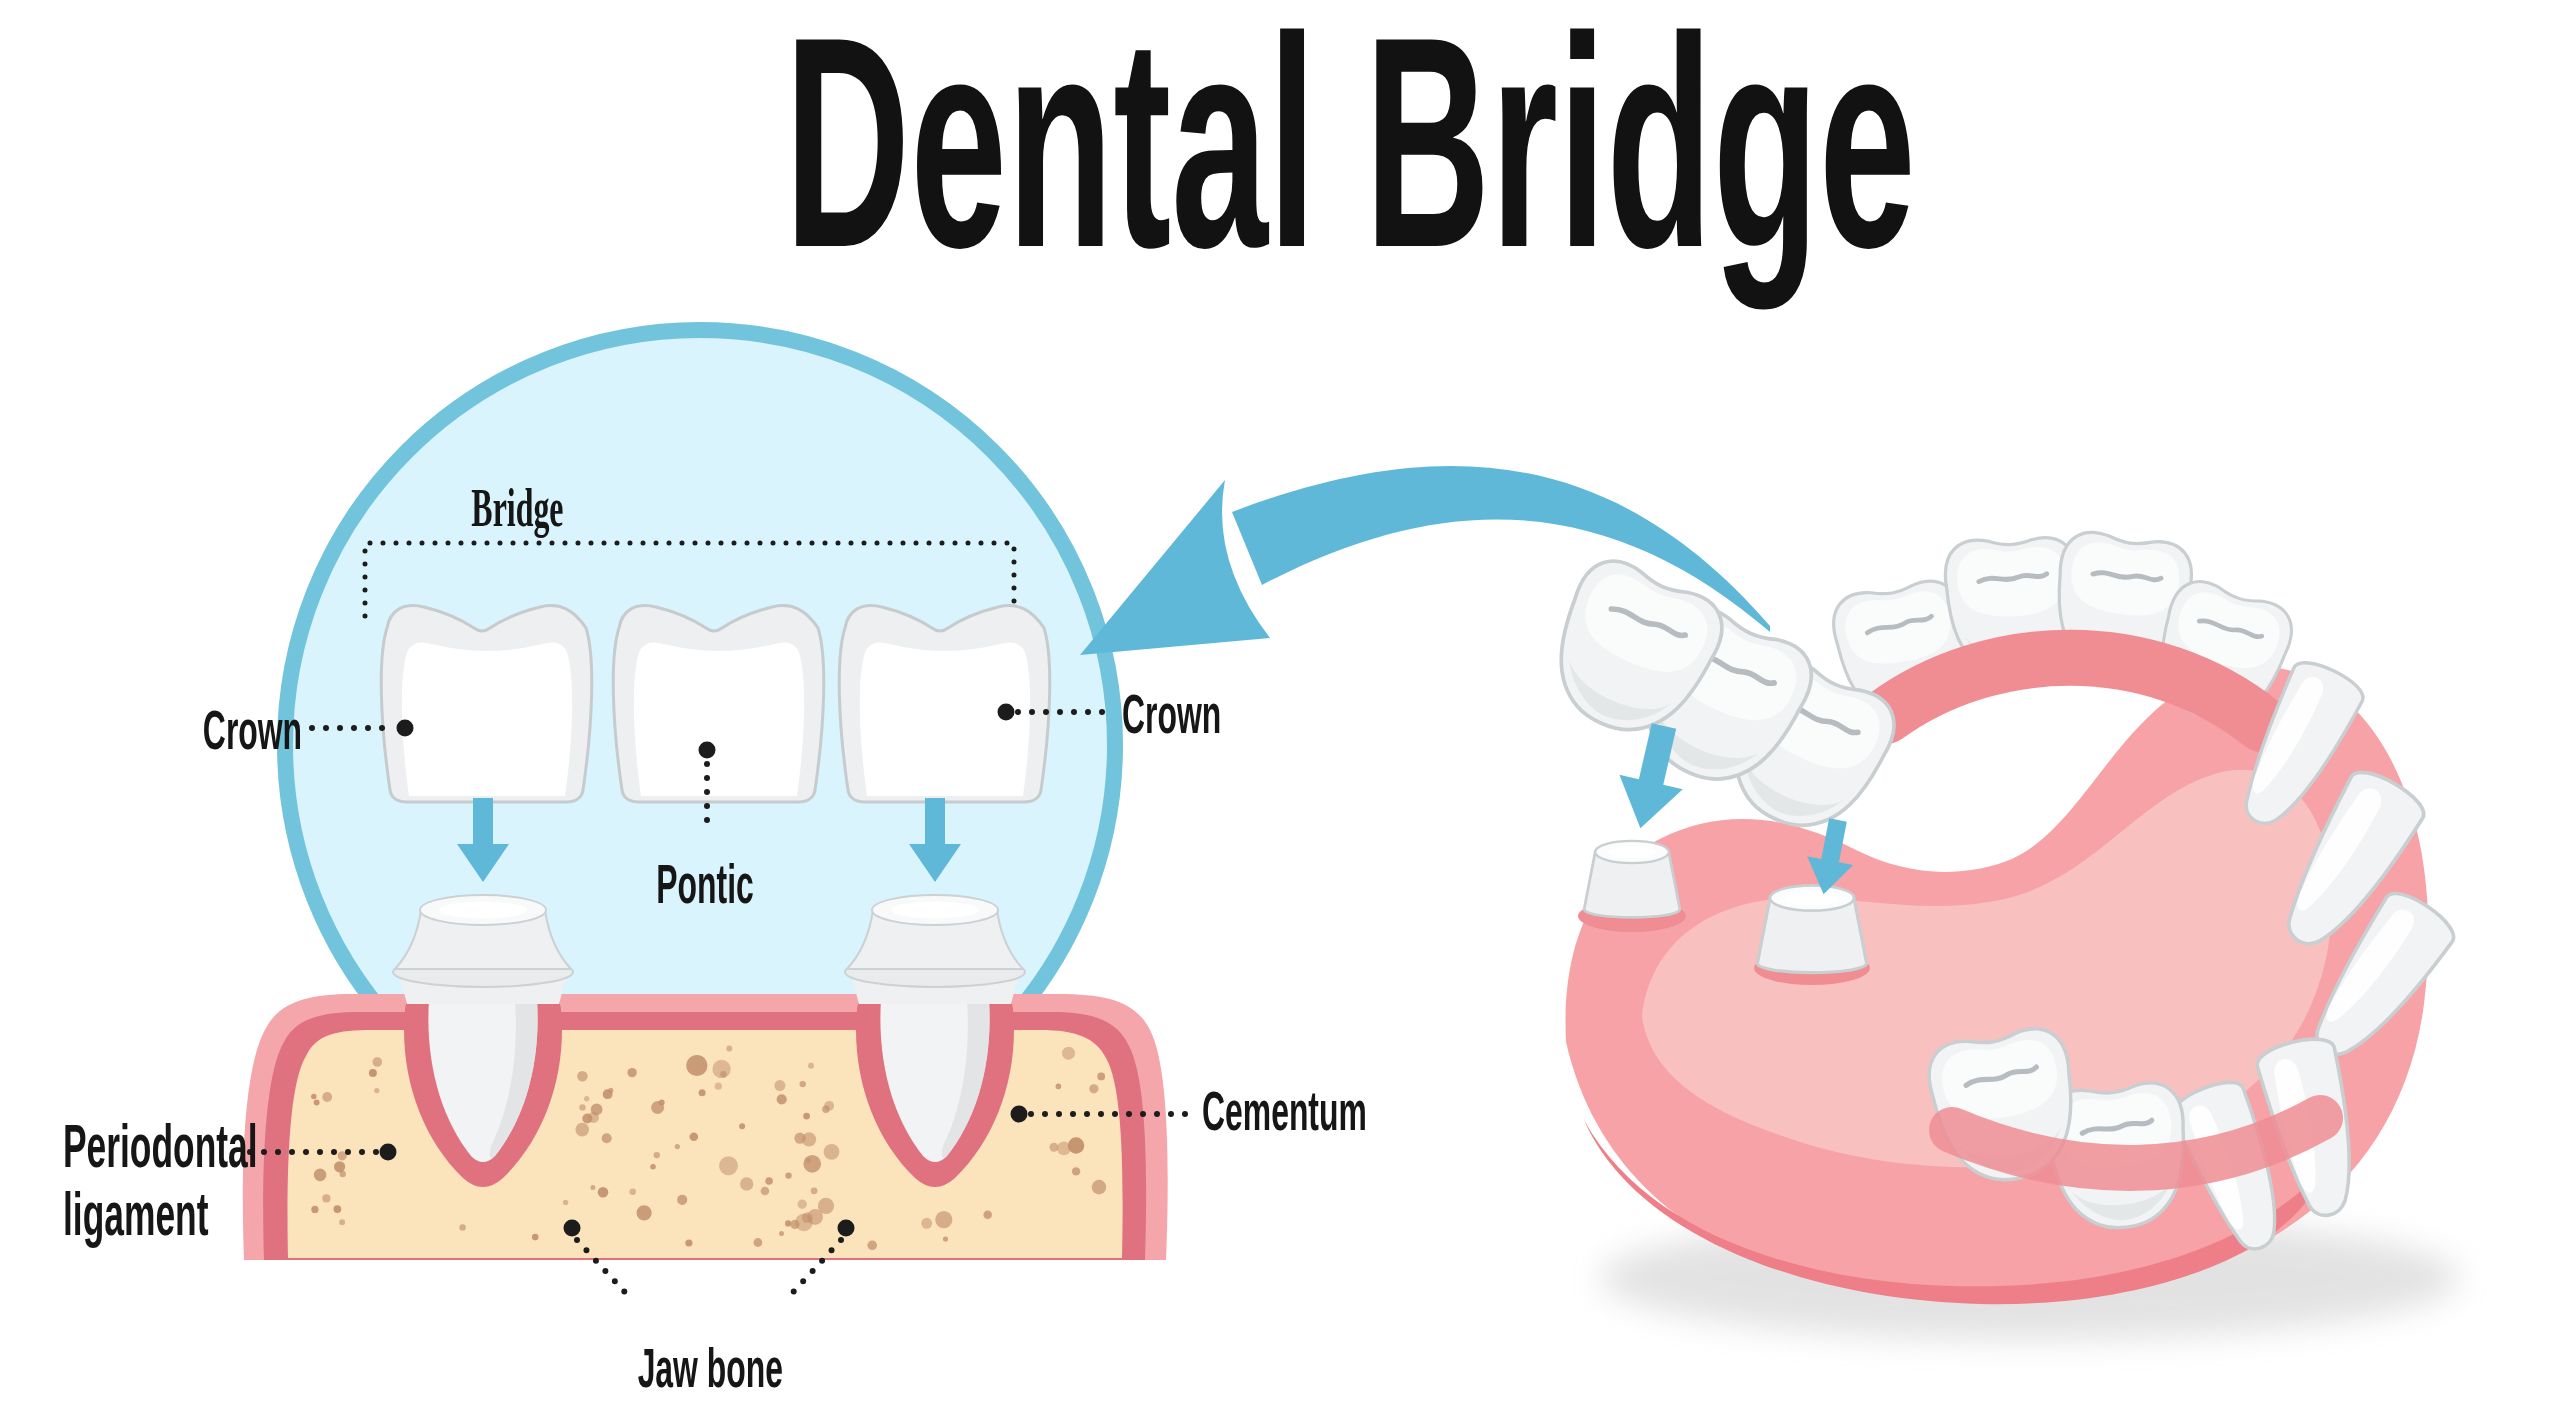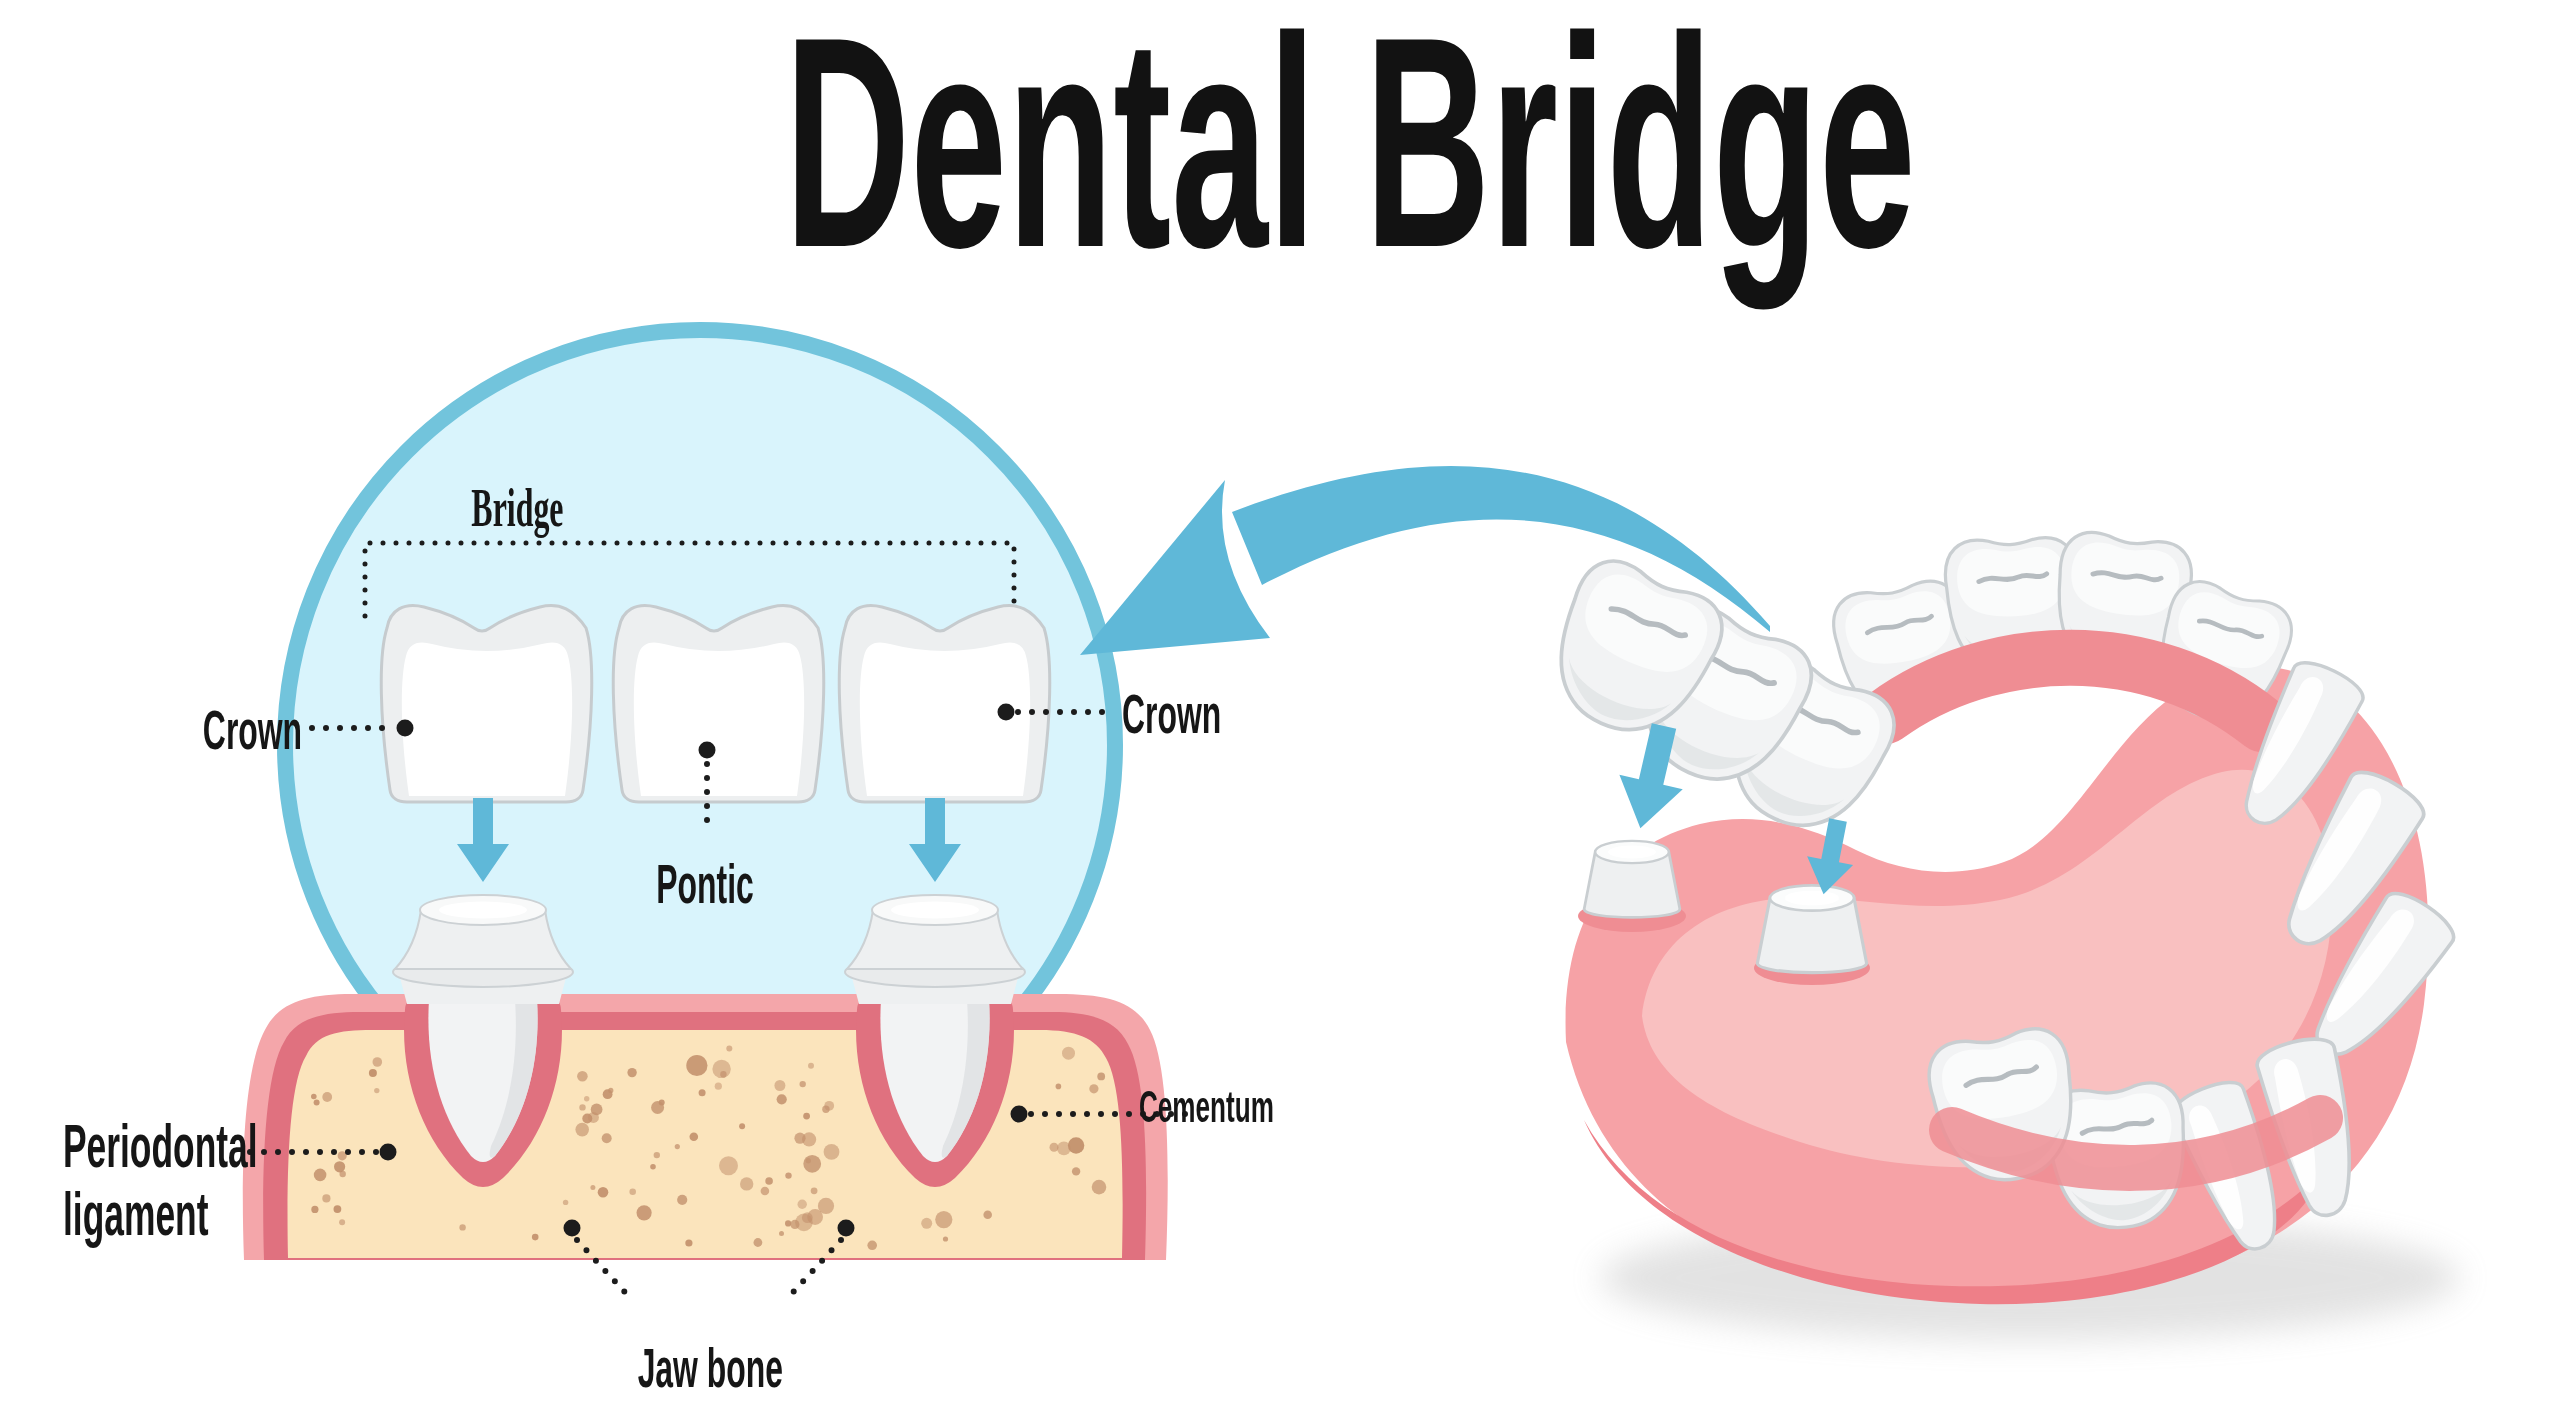--- a/index.html
+++ b/index.html
@@ -10,21 +10,21 @@
   .cond{display:inline-block;transform:scaleX(0.58);transform-origin:center center;}
   .cond.left{transform-origin:0 50%;}
   .cond.right{transform-origin:100% 50%;}
   .title{position:absolute;left:350px;top:0;width:2000px;text-align:center;
          font-size:300px;line-height:260px;font-weight:700;color:var(--title_color,#121212);margin-top:12px;}
   .lab-bridge{left:438px;top:480px;width:500px;font-size:55px;font-family:Liberation Serif, serif;}
   .lab-crown-l{left:0px;top:703px;width:302px;text-align:right;font-size:55px;}
   .lab-crown-r{left:1122px;top:687px;font-size:55px;}
   .lab-pontic{left:455px;top:833px;width:500px;text-align:center;font-size:55px;margin-top:24px;}
   .lab-perio{left:63px;top:1112px;width:270px;font-size:61px;line-height:68px;white-space:normal;}
-  .lab-cement{left:1139px;top:1084px;font-size:45px;}
+  .lab-cement{left:1202px;top:1084px;font-size:55px;}
   .lab-jawbone{left:460px;top:1301px;width:500px;text-align:center;font-size:55px;margin-top:40px;}
 </style>
 </head>
 <body>
 
 <div class="canvas">
 
   <svg class="art" width="2560" height="1410" viewBox="0 0 2560 1410">
     <defs>
       <filter id="soft" x="-40%" y="-40%" width="180%" height="180%">

